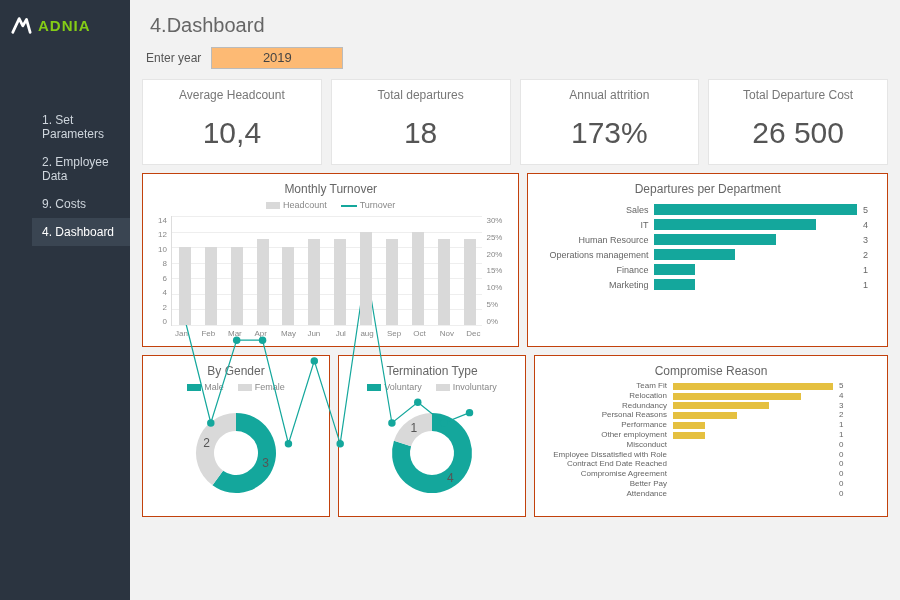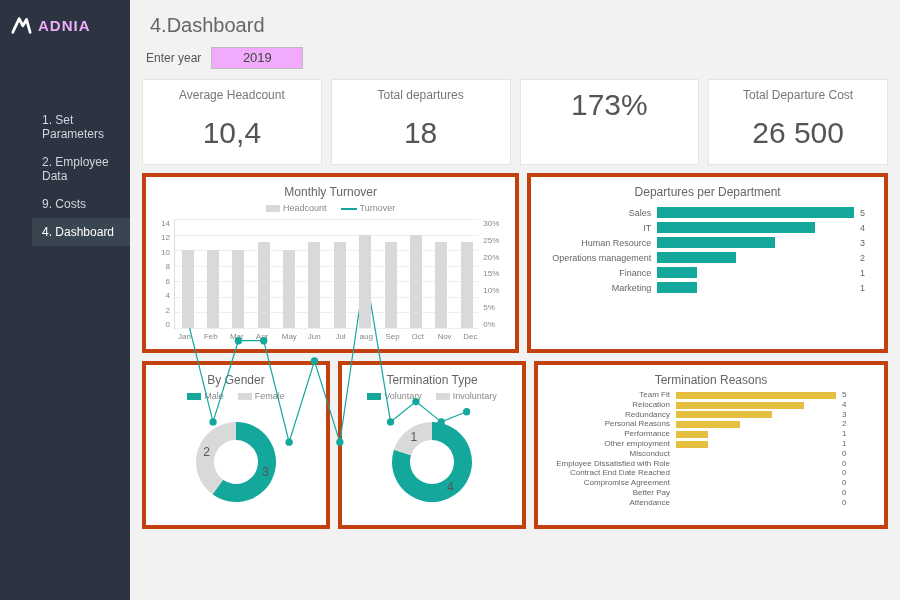--- a/index.html
+++ b/index.html
@@ -1,34 +1,34 @@
 <!DOCTYPE html>
 <html><head>
 <meta charset="utf-8">
 <style>
   * { box-sizing: border-box; margin: 0; padding: 0; }
   body { font-family: "Segoe UI", Arial, sans-serif; background: #f2f2f2; color: #555; width: 900px; height: 600px; overflow: hidden; }
   .app { display: flex; height: 600px; }
   .sidebar { width: 130px; background: #2b3440; color: #cfd6dd; flex-shrink: 0; }
-  .logo { display: flex; align-items: center; gap: 6px; padding: 14px 10px 20px; color: #f0abfc; font-weight: 700; letter-spacing: 1px; font-size: 15px; }
+  .logo { display: flex; align-items: center; gap: 6px; padding: 14px 10px 20px; color: #84cc16; font-weight: 700; letter-spacing: 1px; font-size: 15px; }
   .logo svg { width: 22px; height: 22px; }
   .navlist { list-style: none; font-size: 12px; margin-top: 50px; padding-left: 32px; }
   .navlist li { padding: 7px 10px; cursor: pointer; }
   .navlist li.active { background: #3a4552; color: #fff; }
   .main { flex: 1; padding: 10px 12px; }
   .title { font-size: 20px; color: #666; font-weight: 400; margin: 4px 0 10px 8px; }
   .yearrow { display: flex; align-items: center; gap: 10px; margin: 6px 0 10px 4px; }
   .yearlabel { font-size: 12px; color: #555; }
-  .yearbox { width: 92px; height: 22px; background: #f0abfc; border: 1.5px solid #bbb; text-align: center; font-size: 13px; line-height: 20px; color: #444; }
+  .yearbox { width: 132px; height: 22px; background: #fdba74; border: 1.5px solid #bbb; text-align: center; font-size: 13px; line-height: 20px; color: #444; }
   .card-row { display: flex; gap: 9px; margin-bottom: 8px; }
   .kpi { flex: 1; background: #fff; border: 1px solid #e5e5e5; text-align: center; padding: 8px 6px 14px; }
   .kpi .klabel { font-size: 12px; color: #777; margin-bottom: 14px; }
   .kpi .kval { font-size: 30px; color: #555; font-weight: 400; }
   .charts-row { display: flex; gap: 8px; margin-bottom: 8px; }
-  .panel { background: #fff; border: 4px solid #c2410c; padding: 8px 10px; }
+  .panel { background: #fff; border: 1px solid #c2410c; padding: 8px 10px; }
   .panel-title { font-size: 12px; color: #666; text-align: center; margin-bottom: 4px; }
   .legend { display: flex; justify-content: center; gap: 14px; font-size: 9px; color: #888; margin-bottom: 6px; }
   .lg-swatch { display:inline-block; width:14px; height:7px; margin-right:3px; vertical-align: middle; }
   .sw-teal { background:#14a79c; }
   .sw-grey { background:#d9d9d9; }
   .sw-tealline { background:#14a79c; height:2px; width:16px; }
   
   .mt-wrap { display:flex; gap:4px; }
   .mt-yaxis { display:flex; flex-direction:column; justify-content:space-between; font-size:8px; color:#888; text-align:right; height:110px; width:14px; }
   .mt-raxis { display:flex; flex-direction:column; justify-content:space-between; font-size:8px; color:#888; text-align:left; height:110px; width:22px; }
@@ -84,20 +84,21 @@
     <div class="card-row" id="kpirow">
         <div class="kpi">
           <div class="klabel">Average Headcount</div>
           <div class="kval">10,4</div>
         </div>
         <div class="kpi">
           <div class="klabel">Total departures</div>
           <div class="kval">18</div>
         </div>
         <div class="kpi">
+          <div class="klabel">Annual attrition</div>
           <div class="kval">173%</div>
         </div>
         <div class="kpi">
           <div class="klabel">Total Departure Cost</div>
           <div class="kval">26 500</div>
         </div>
       </div>
 
     <div class="charts-row">
 
@@ -258,21 +259,21 @@
         </div>
         <svg class="donut-svg" width="110" height="110" id="donut-term">
             <path d="M55 15 A40 40 0 1 1 16.957739348193854 42.63932022500211 L34.07675664150662 48.20162612375116 A22 22 0 1 0 55 33 Z" fill="#14a79c"></path>
             <text x="73.22134282106667" y="84.07952682562338" text-anchor="middle" class="donut-center">4</text>
             <path d="M16.957739348193854 42.63932022500211 A40 40 0 0 1 54.99999999999999 15 L54.99999999999999 33 A22 22 0 0 0 34.07675664150662 48.20162612375116 Z" fill="#d9d9d9"></path>
             <text x="36.77865717893333" y="33.92047317437663" text-anchor="middle" class="donut-center">1</text>
           </svg>
       </div>
 
       <div class="panel" style="flex:1">
-        <div class="panel-title">Termination Reasons</div>
+        <div class="panel-title">Compromise Reason</div>
         <div id="tr-bars">
             <div class="tr-row">
               <div class="trlabel">Team Fit</div>
               <div class="trbarwrap">
                 <div class="trbar" style="width:100%"></div>
               </div>
               <div class="trval">5</div>
             </div>
             <div class="tr-row">
               <div class="trlabel">Relocation</div>

